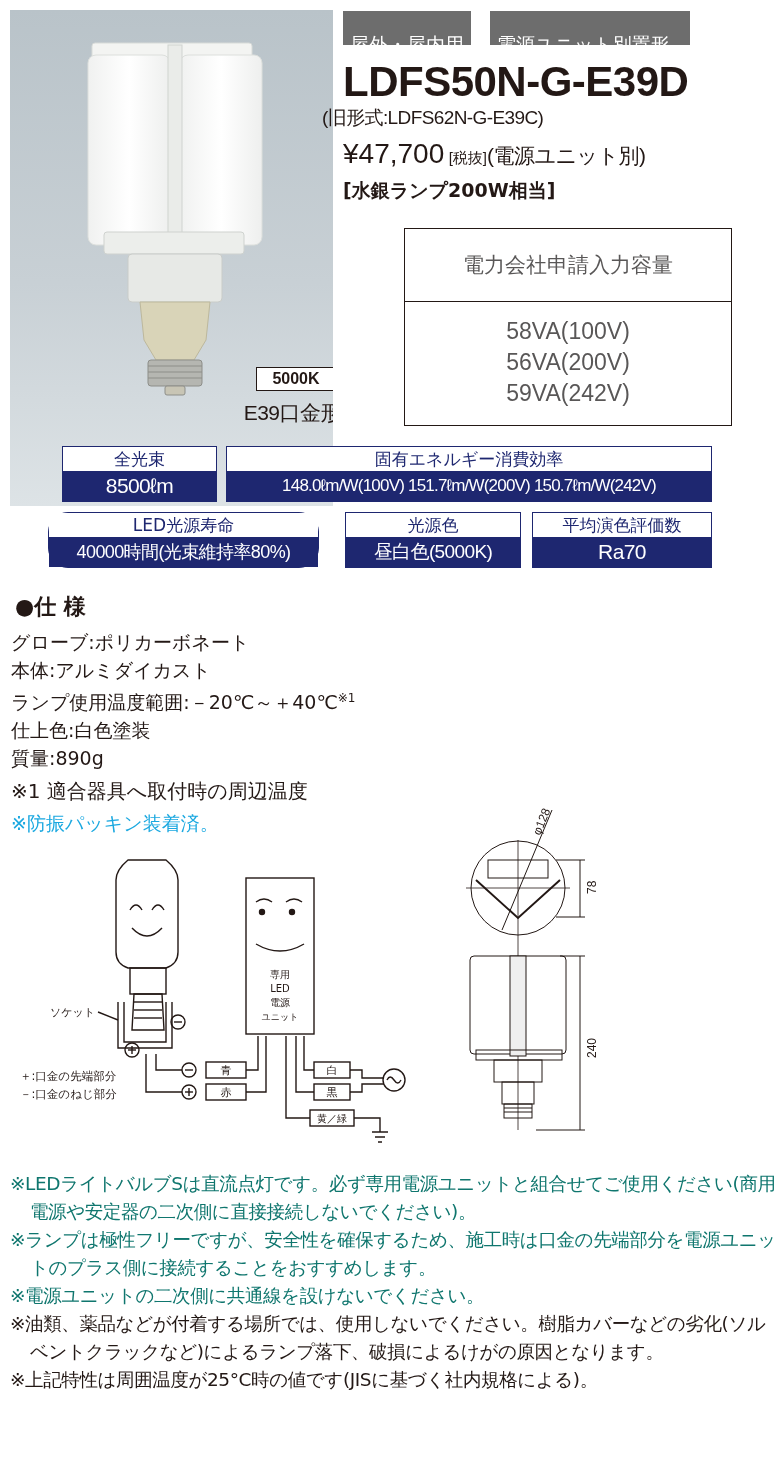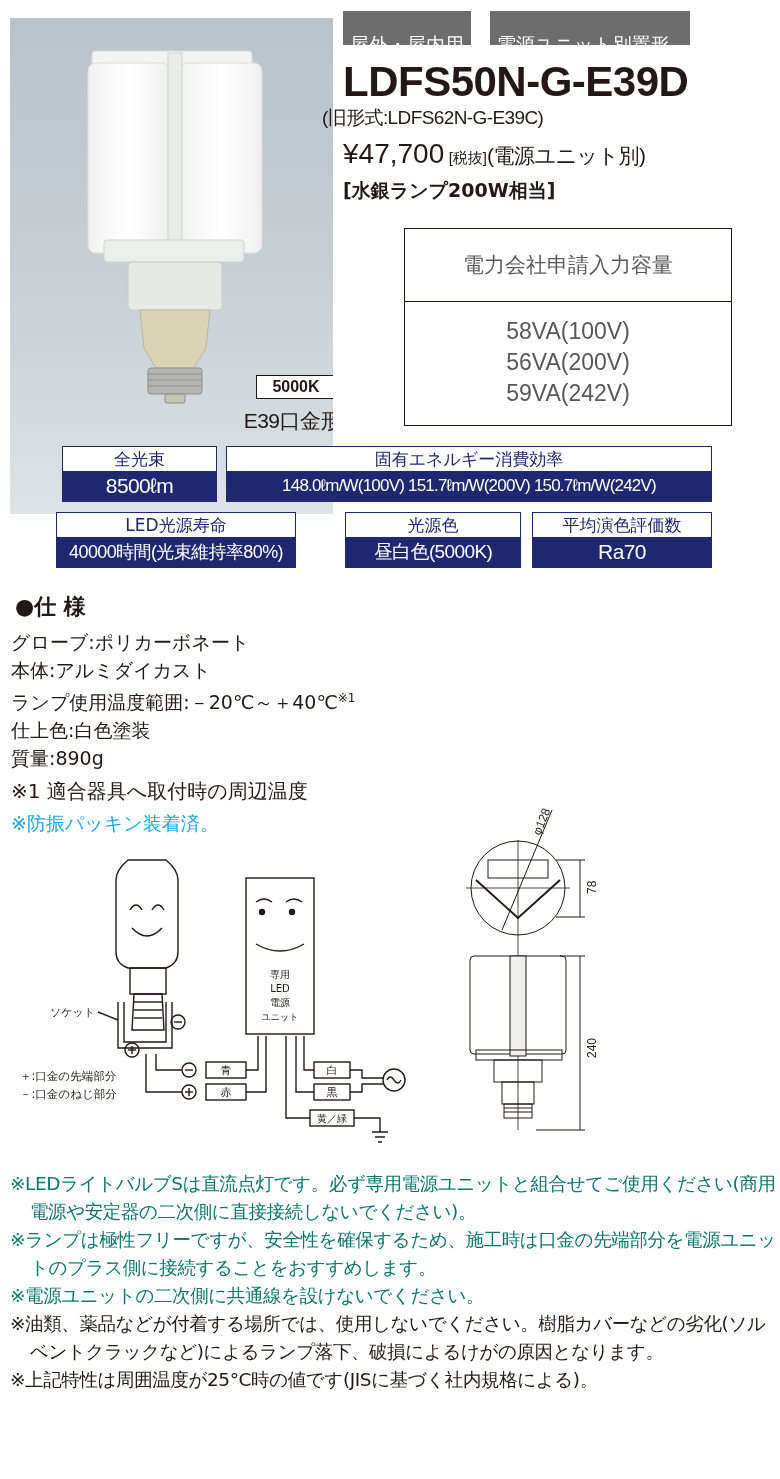--- a/index.html
+++ b/index.html
@@ -1,20 +1,20 @@
 <!DOCTYPE html>
 <html><head>
 <meta charset="utf-8">
 <style>
   * { box-sizing: border-box; margin: 0; padding: 0; }
   html, body { width: 780px; height: 1479px; background: #ffffff; overflow: hidden; }
   body { position: relative; font-family: "DejaVu Sans", "Liberation Sans", sans-serif; color: #231815; }
 
   
-  .photo { position: absolute; left: 10px; top: 18px; width: 323px; height: 496px;
+  .photo { position: absolute; left: 10px; top: 10px; width: 323px; height: 496px;
     background: linear-gradient(180deg, #b9c3c9 0%, #c8d0d5 55%, #dde3e6 100%); overflow: hidden; }
   .photo svg { position: absolute; left: 0; top: 0; }
   .temp-badge { position: absolute; left: 246px; top: 357px; width: 80px; height: 24px;
     background: #ffffff; border: 1px solid #231815; font-family: "Liberation Sans", sans-serif;
     font-weight: bold; font-size: 16px; text-align: center; line-height: 22px; }
   .base-label { position: absolute; left: 223px; top: 389px; width: 108px; font-size: 21px;
     text-align: right; font-family: "Liberation Sans", sans-serif; color: #231815; letter-spacing: -0.5px; }
 
   
   .tag { position: absolute; top: 11px; height: 34px; background: #6d6d6d; color: #fff;
@@ -117,21 +117,21 @@
 </div>
 
 <div class="sbox" style="left:62px;top:446px;width:155px;">
   <div class="lab">全光束</div>
   <div class="val">8500ℓm</div>
 </div>
 <div class="sbox" style="left:226px;top:446px;width:486px;">
   <div class="lab">固有エネルギー消費効率</div>
   <div class="val" style="font-size:17px;letter-spacing:-0.8px;">148.0ℓm/W(100V) 151.7ℓm/W(200V) 150.7ℓm/W(242V)</div>
 </div>
-<div class="sbox" style="left:56px;top:512px;width:240px;">
+<div class="sbox" style="left:48px;top:512px;width:271px;border-radius:20px;">
   <div class="lab">LED光源寿命</div>
   <div class="val" style="font-size:18px;">40000時間(光束維持率80%)</div>
 </div>
 <div class="sbox" style="left:345px;top:512px;width:176px;">
   <div class="lab">光源色</div>
   <div class="val" style="font-size:19px;">昼白色(5000K)</div>
 </div>
 <div class="sbox" style="left:532px;top:512px;width:180px;">
   <div class="lab">平均演色評価数</div>
   <div class="val">Ra70</div>

